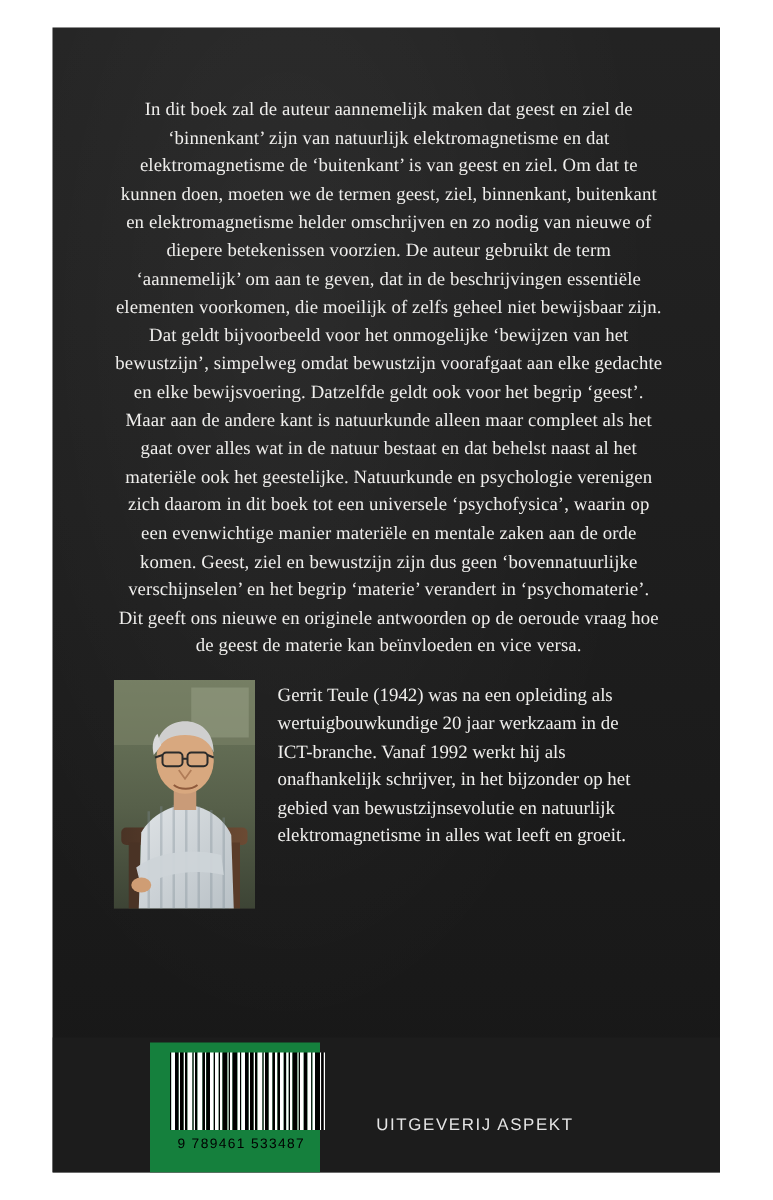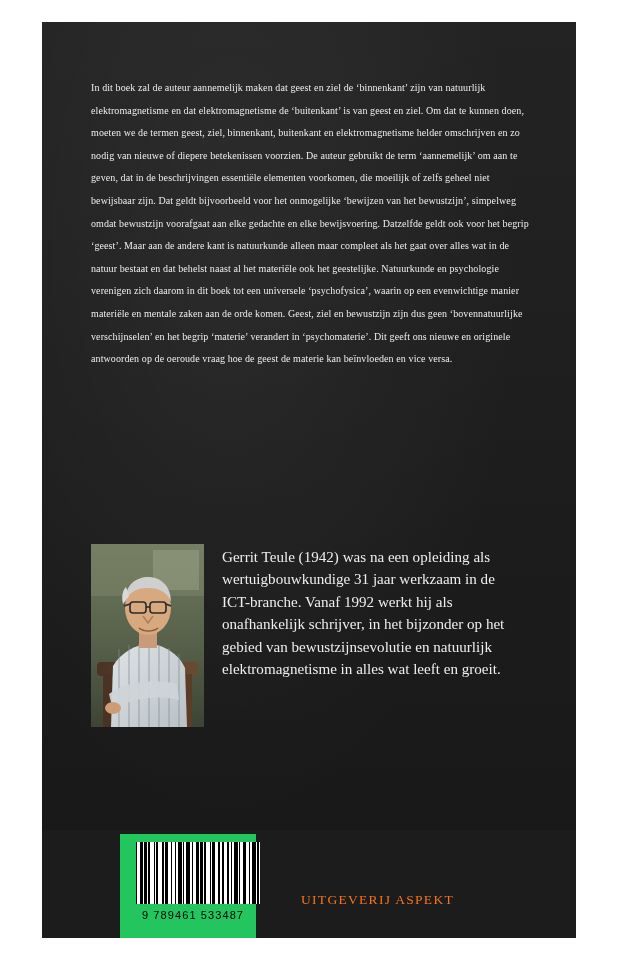--- a/index.html
+++ b/index.html
@@ -37,23 +37,23 @@
       radial-gradient(ellipse at 35% 25%, rgba(255,255,255,0.05), rgba(0,0,0,0) 60%),
       linear-gradient(180deg, rgba(255,255,255,0.03), rgba(0,0,0,0.18));
     pointer-events: none;
   }
   .blurb {
     position: absolute;
     left: 49px;
     top: 55px;
     width: 440px;
     color: #efeeec;
-    font-size: 10px;
+    font-size: 15px;
     line-height: 22.6px;
-    text-align: left;
+    text-align: center;
     letter-spacing: 0.1px;
   }
   .author-block {
     position: absolute;
     left: 49px;
     top: 522px;
     width: 450px;
     display: flex;
     gap: 18px;
     align-items: flex-start;
@@ -90,21 +90,21 @@
     width: 534px;
     height: 108px;
     background: #1c1c1c;
   }
   .barcode-box {
     position: absolute;
     left: 78px;
     bottom: 0;
     width: 136px;
     height: 104px;
-    background: #22c55e;
+    background: #15803d;
     padding: 6px 6px 2px 16px;
     box-sizing: border-box;
   }
   .bars {
     width: 124px;
     height: 62px;
     display: flex;
     align-items: stretch;
     gap: 0;
     margin: 2px auto 0 auto;
@@ -116,22 +116,22 @@
     font-size: 11px;
     letter-spacing: 1.1px;
     color: #000;
     margin-top: 5px;
     white-space: nowrap;
   }
   .publisher {
     position: absolute;
     left: 259px;
     bottom: 28px;
-    font-family: Liberation Serif, serif;
-    color: #f97316;
+    font-family: Liberation Sans, sans-serif;
+    color: #e5e5e5;
     font-size: 13.5px;
     letter-spacing: 1.3px;
     line-height: 20px;
   }
   .publisher .line2 { letter-spacing: 1.1px; }
 </style>
 </head>
 <body>
 
 <div class="page">
@@ -195,21 +195,21 @@
             <line x1="75" y1="60" x2="80" y2="62"></line>
           </g>
 
           <path d="M52 72 L57 79 L62 72" stroke="#b07c57" stroke-width="1.4" fill="none"></path>
           <path d="M48 84 C53 88 62 88 67 84" stroke="#8f5a3c" stroke-width="1.6" fill="none"></path>
 
           <ellipse cx="22" cy="164" rx="8" ry="6" fill="#cf9d74"></ellipse>
         </svg>
       </div>
 
-      <div class="author-bio">Gerrit Teule (1942) was na een opleiding als wertuigbouwkundige 31 jaar werkzaam in de ICT-branche. Vanaf 1992 werkt hij als onafhankelijk schrijver, in het bijzonder op het gebied van bewustzijnsevolutie en natuurlijk elektromagnetisme in alles wat leeft en groeit.</div>
+      <div class="author-bio">Gerrit Teule (1942) was na een opleiding als wertuigbouwkundige 20 jaar werkzaam in de ICT-branche. Vanaf 1992 werkt hij als onafhankelijk schrijver, in het bijzonder op het gebied van bewustzijnsevolutie en natuurlijk elektromagnetisme in alles wat leeft en groeit.</div>
     </div>
 
 
     <div class="bottom-strip">
       <div class="barcode-box">
         <div class="bars" id="bars">
             <span style="width: 2.16415px; background: rgb(0, 0, 0);"></span>
             <span style="width: 4.3283px; background: rgb(255, 255, 255);"></span>
             <span style="width: 6.49245px; background: rgb(0, 0, 0);"></span>
             <span style="width: 2.16415px; background: rgb(255, 255, 255);"></span>

